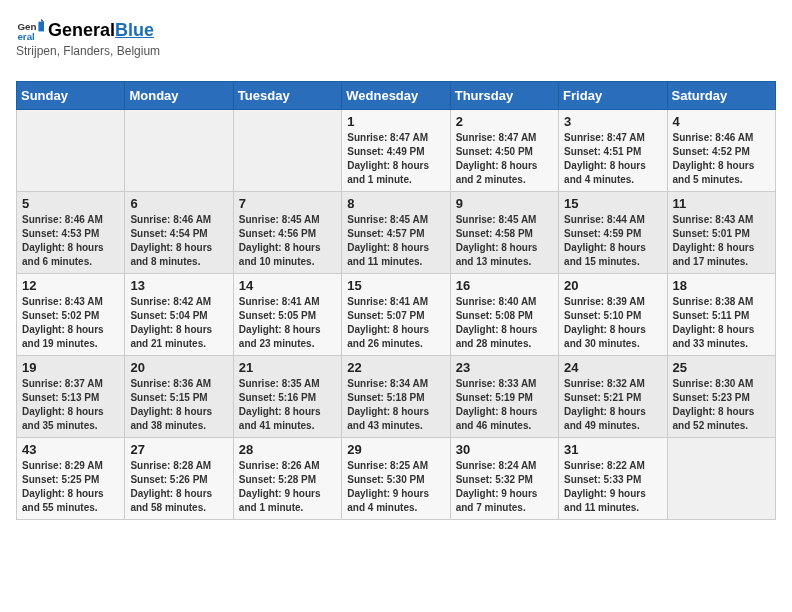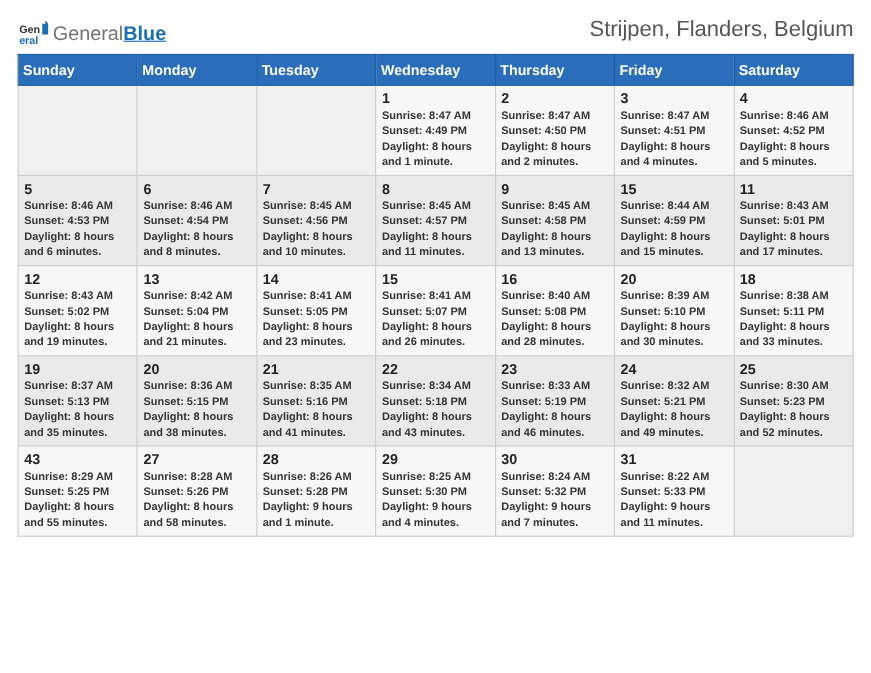--- a/index.html
+++ b/index.html
@@ -7,52 +7,53 @@
       font-family: Arial, sans-serif;
       background: #fff;
       width: 792px;
       min-height: 612px;
       padding: 16px;
     }
     .header-area {
       display: flex;
       justify-content: space-between;
       align-items: flex-start;
-      margin-bottom: 5px;
+      margin-bottom: 23px;
+      flex-direction: column;
     }
     .logo {
       display: flex;
       align-items: center;
       gap: 4px;
     }
     .logo-text-general {
       font-size: 18px;
-      font-weight: normal;
-      color: #737373;
+      font-weight: bold;
+      color: #000000;
     }
     .logo-text-blue {
       font-size: 18px;
       font-weight: bold;
       color: #1a6fba;
       text-decoration: underline;
     }
     .logo-icon {
       width: 28px;
       height: 28px;
     }
     .title-area {
       text-align: right;
     }
     .calendar-title {
       font-size: 32px;
       font-weight: bold;
       color: #222;
     }
     .calendar-subtitle {
-      font-size: 20px;
+      font-size: 12px;
       color: #555;
     }
     .calendar-table {
       width: 100%;
       border-collapse: collapse;
     }
     .calendar-table thead th {
       background-color: #2a6dba;
       color: #fff;
       font-size: 13px;

